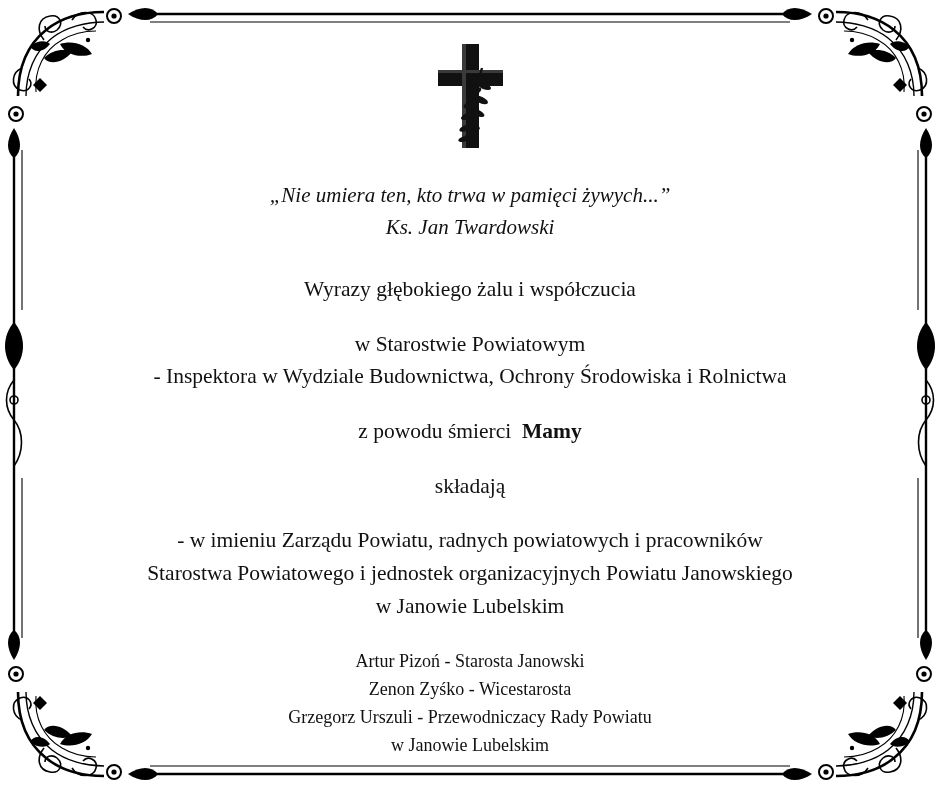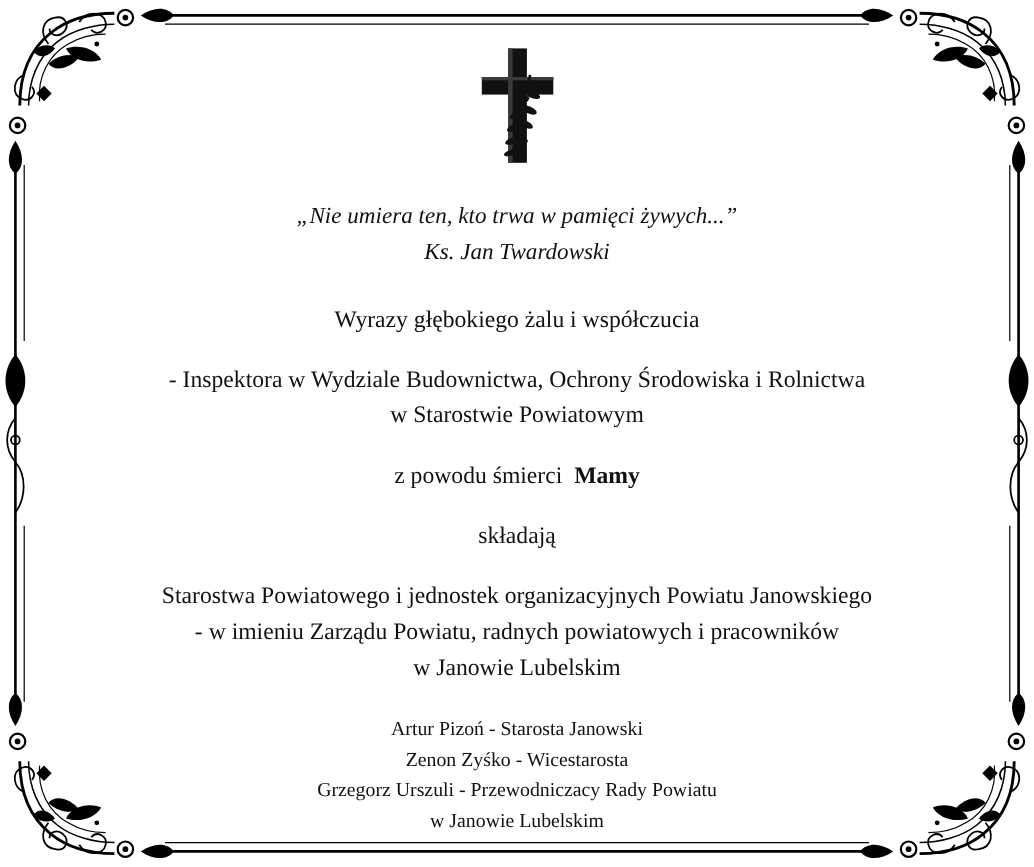--- a/index.html
+++ b/index.html
@@ -204,34 +204,34 @@
         </g>
       </svg>
     </div>
 
     <div class="quote">„Nie umiera ten, kto trwa w pamięci żywych...”</div>
     <div class="quote-author">Ks. Jan Twardowski</div>
 
     <div class="block line">Wyrazy głębokiego żalu i współczucia</div>
 
     <div class="block">
+      <div class="line">w Starostwie Powiatowym</div>
       <div class="line">- Inspektora w Wydziale Budownictwa, Ochrony Środowiska i Rolnictwa</div>
-      <div class="line">w Starostwie Powiatowym</div>
     </div>
 
     <div class="block line">
       <span>z powodu śmierci</span>&nbsp;
       <b class="name">Mamy</b>
     </div>
 
     <div class="block line">składają</div>
 
     <div class="block">
+      <div class="line">- w imieniu Zarządu Powiatu, radnych powiatowych i pracowników</div>
       <div class="line">Starostwa Powiatowego i jednostek organizacyjnych Powiatu Janowskiego</div>
-      <div class="line">- w imieniu Zarządu Powiatu, radnych powiatowych i pracowników</div>
       <div class="line">w Janowie Lubelskim</div>
     </div>
 
     <div class="signatures">
       <div class="sig-line">Artur Pizoń - Starosta Janowski</div>
       <div class="sig-line">Zenon Zyśko - Wicestarosta</div>
       <div class="sig-line">Grzegorz Urszuli - Przewodniczacy Rady Powiatu</div>
       <div class="sig-line">w Janowie Lubelskim</div>
     </div>
 

